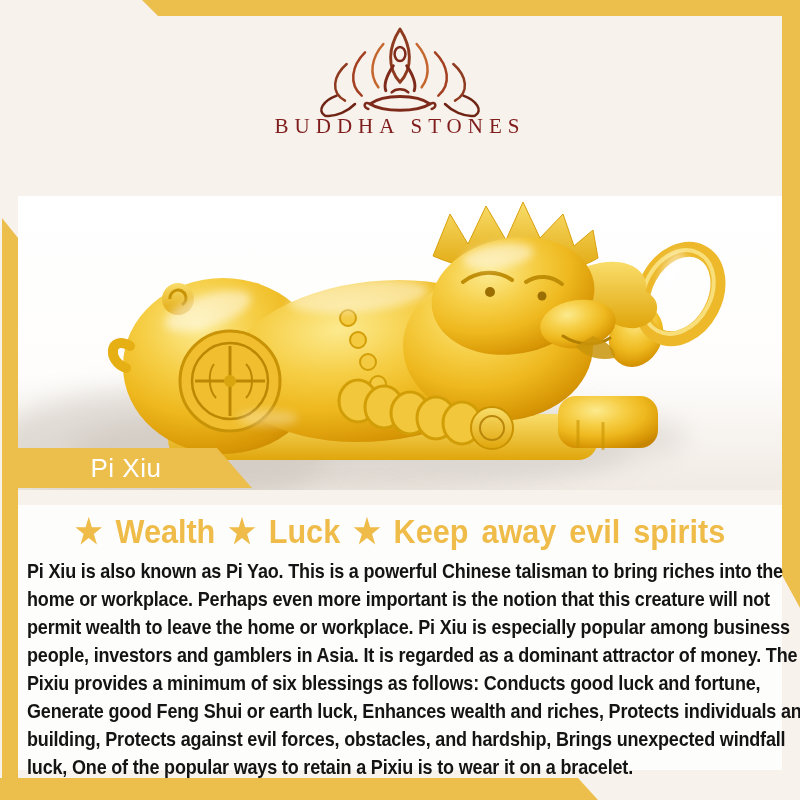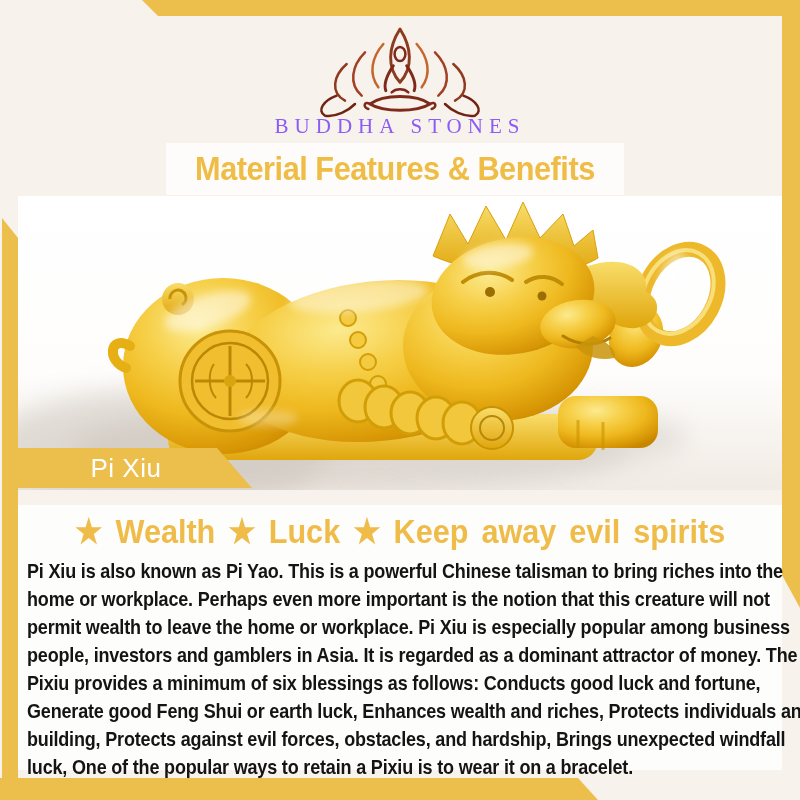--- a/index.html
+++ b/index.html
@@ -15,21 +15,21 @@
   .left-bar{left:2px;top:198px;width:16px;height:602px;
     clip-path:polygon(0 20px,16px 40px,16px 602px,0 602px);}
   .bottom-band{left:0;top:778px;width:620px;height:22px;
     clip-path:polygon(0 0,578px 0,598px 22px,0 22px);}
 
   
   .brand{position:absolute;left:0;top:0;width:800px;text-align:center;}
   .logo{position:absolute;left:295px;top:24px;width:210px;height:100px;}
   .brand-name{position:absolute;left:0;top:114px;width:800px;text-align:center;
     font-family:"Liberation Serif",serif;font-size:21px;letter-spacing:6px;
-    color:#8b5cf6;font-weight:400;}
+    color:#7f1d1d;font-weight:400;}
 
   
   .title-strip{position:absolute;left:166px;top:143px;width:458px;height:52px;
     background:#FDFCFA;text-align:center;line-height:52px;}
   .title-text{display:inline-block;font-size:33px;font-weight:700;color:#EFBD45;
     transform:scaleX(0.93);white-space:nowrap;letter-spacing:-0.5px;}
 
   
   .photo-panel{position:absolute;left:18px;top:196px;width:764px;height:294px;background:#FFFFFF;overflow:hidden;}
   .photo-panel svg{position:absolute;left:0;top:0;}
@@ -81,23 +81,20 @@
       <path d="M112,50 C104,62 100,72 103,80" fill="none" stroke="#7E2A1A" stroke-width="3.5" stroke-linecap="round"></path>
       <path d="M128,50 C136,62 140,72 137,80" fill="none" stroke="#7E2A1A" stroke-width="3.5" stroke-linecap="round"></path>
       <path d="M110,82 C115,77 125,77 130,82" fill="none" stroke="#7E2A1A" stroke-width="3" stroke-linecap="round"></path>
       <path d="M84,96 C100,84 140,84 156,96 C140,106 100,106 84,96 Z" fill="none" stroke="#7E2A1A" stroke-width="3.5" stroke-linejoin="round"></path>
       <path d="M84,96 C77,92 75,99 82,102" fill="none" stroke="#7E2A1A" stroke-width="3" stroke-linecap="round"></path>
       <path d="M156,96 C163,92 165,99 158,102" fill="none" stroke="#7E2A1A" stroke-width="3" stroke-linecap="round"></path>
     </svg>
     <div class="brand-name">BUDDHA STONES</div>
   </div>
 
-  <div class="title-strip">
-    <span class="title-text">Material Features &amp; Benefits</span>
-  </div>
 
   <div class="photo-panel">
     <svg width="764" height="294" viewBox="0 0 764 294">
       <defs>
         <radialGradient id="goldA" cx="38%" cy="28%" r="80%">
           <stop offset="0%" stop-color="#FCEA8E"></stop>
           <stop offset="35%" stop-color="#F6CE45"></stop>
           <stop offset="62%" stop-color="#EEB81E"></stop>
           <stop offset="88%" stop-color="#D89705"></stop>
           <stop offset="100%" stop-color="#C78600"></stop>

